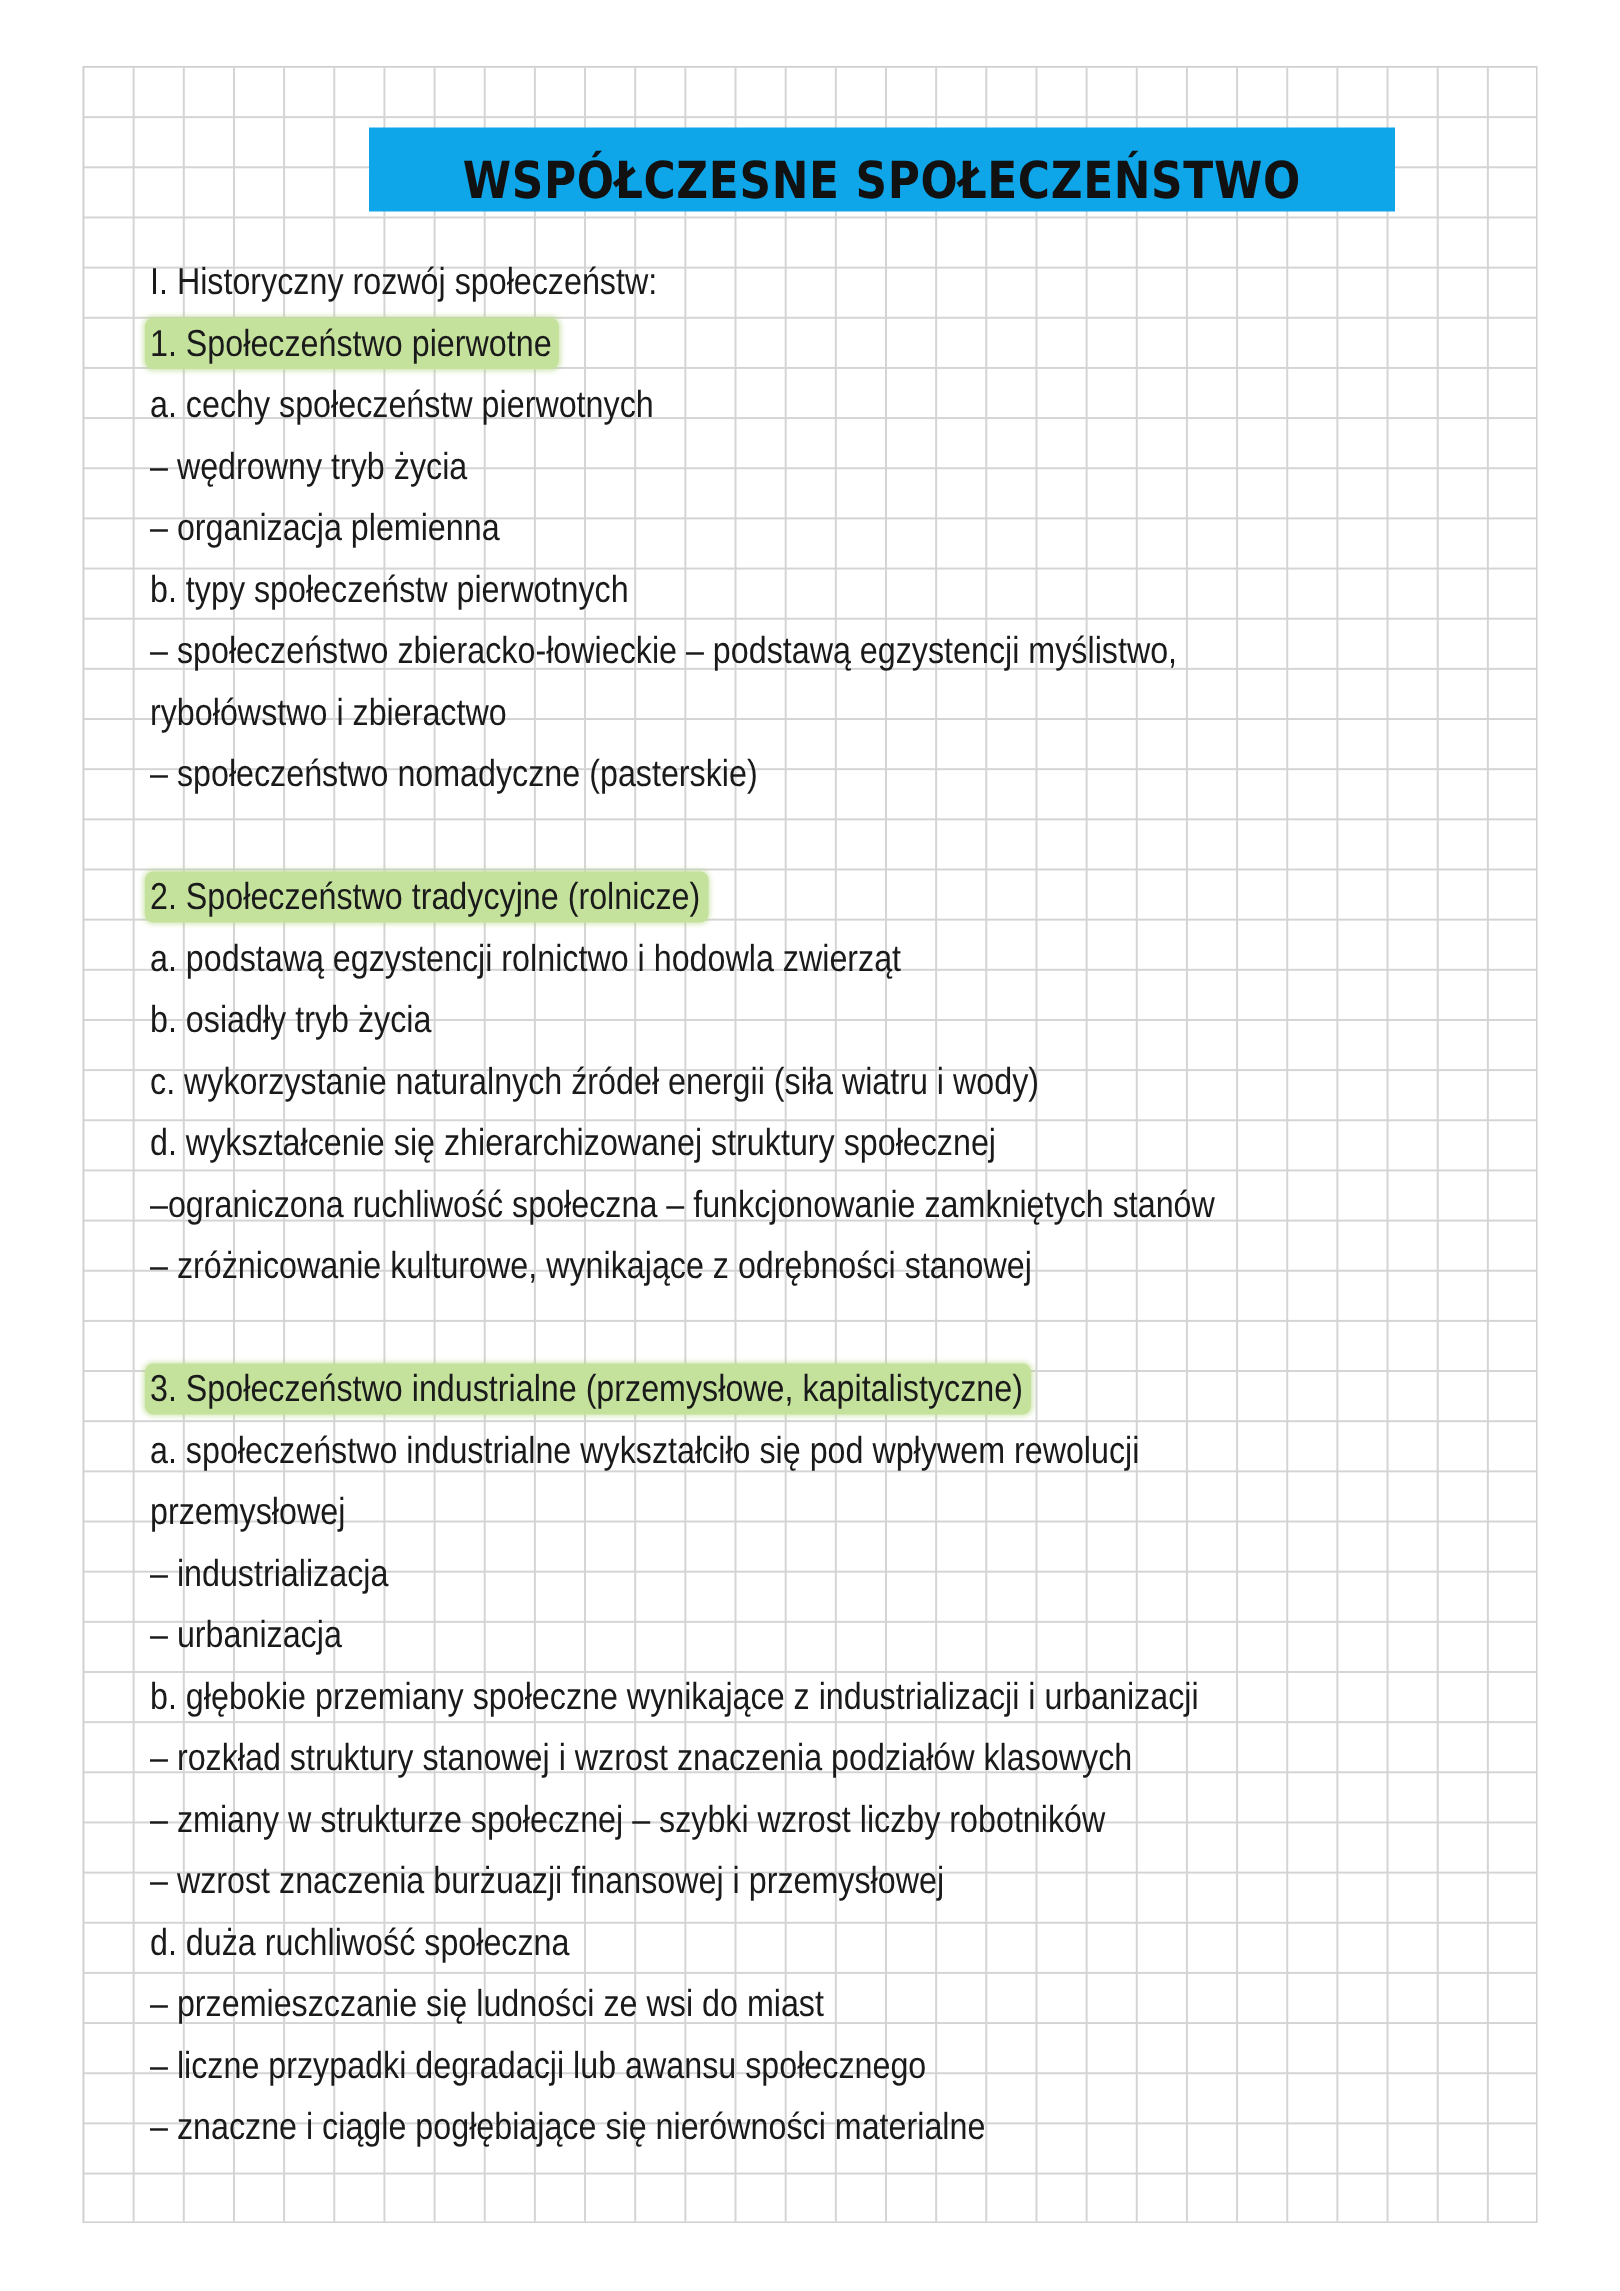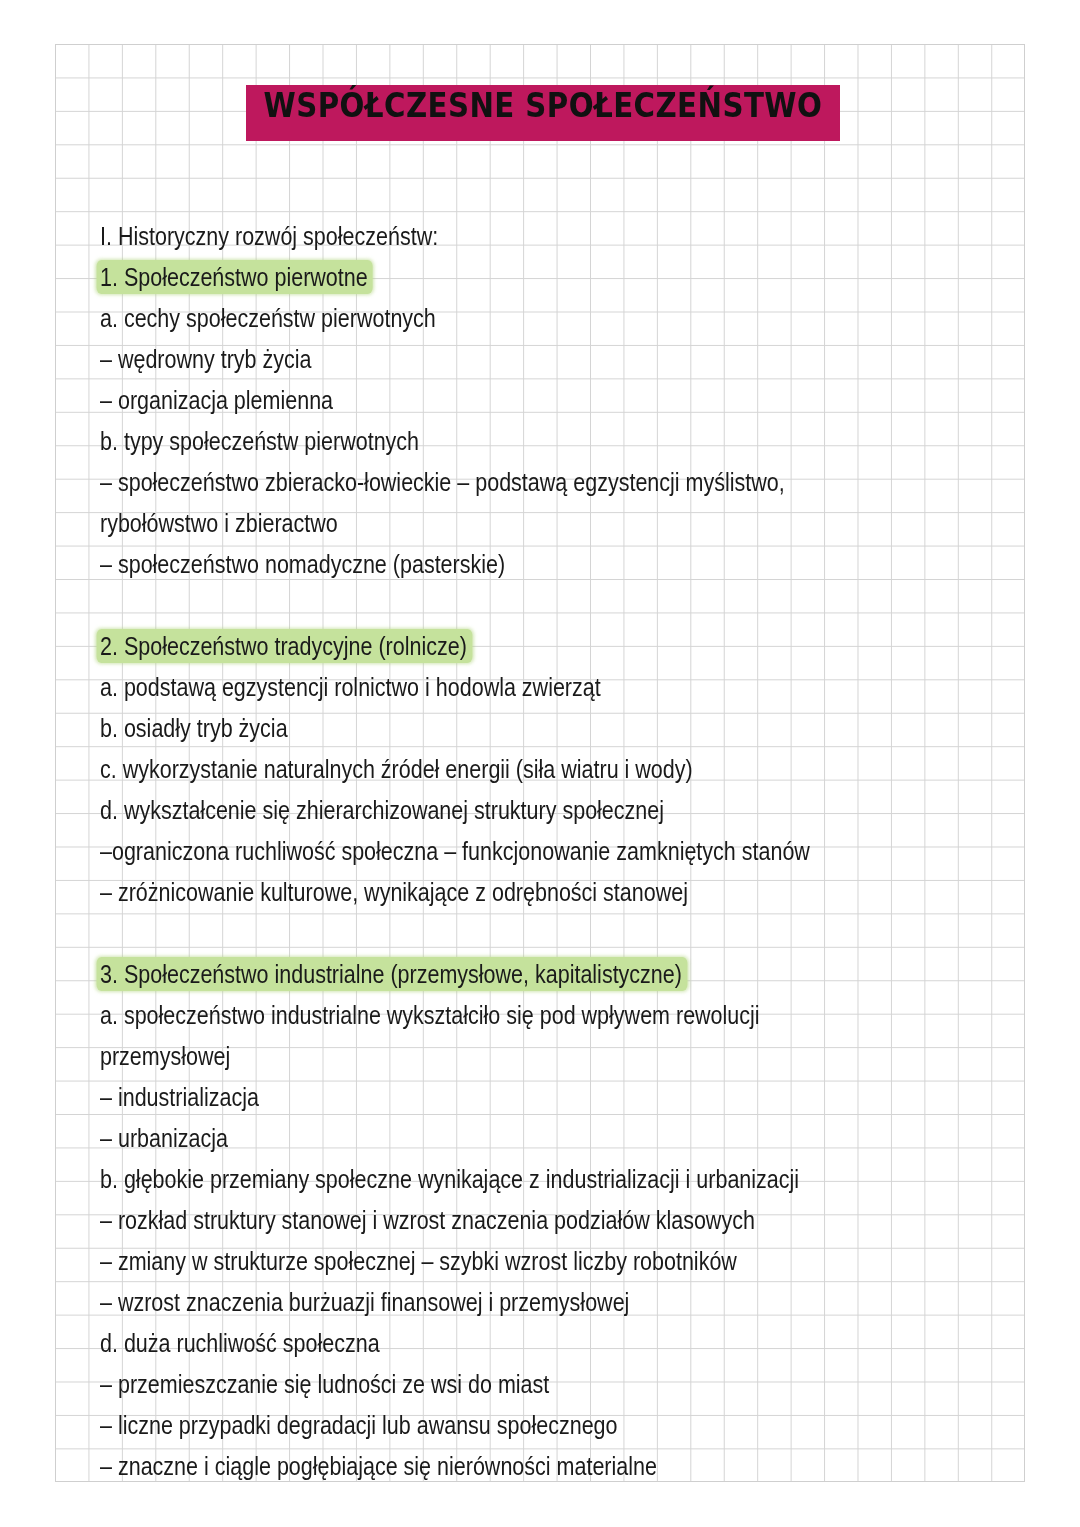--- a/index.html
+++ b/index.html
@@ -13,38 +13,37 @@
       background-color: #ffffff;
       background-image:
         linear-gradient(to right, #d4d4d4 1px, transparent 1px),
         linear-gradient(to bottom, #d4d4d4 1px, transparent 1px);
       background-size: 33.45px 33.45px;
       background-position: -1px -1px;
     }
     .title-wrap {
       position: absolute;
       left: 246px; top: 85px;
-      width: 594px; height: 56px;
-      background: #be185d;
-      display: flex; align-items: flex-start; justify-content: center;
+      width: 684px; height: 56px;
+      background: #0ea5e9;
+      display: flex; align-items: flex-end; justify-content: center;
     }
     .title {
       font-family: "DejaVu Sans", sans-serif;
       font-weight: bold;
       font-size: 34px;
       letter-spacing: 0.5px;
       color: #111111;
       transform: scaleX(0.86);
       white-space: nowrap;
     }
     .content {
       position: absolute;
       left: 100px; top: 168px;
       width: 900px;
-      margin-top: 48px;
     }
     .line {
       height: 41px;
       line-height: 41px;
       font-family: "Liberation Sans Narrow", "Liberation Sans", sans-serif;
       font-size: 25px;
       color: #1a1a1a;
       white-space: nowrap;
       transform-origin: left center;
       transform: scaleX(0.86);

